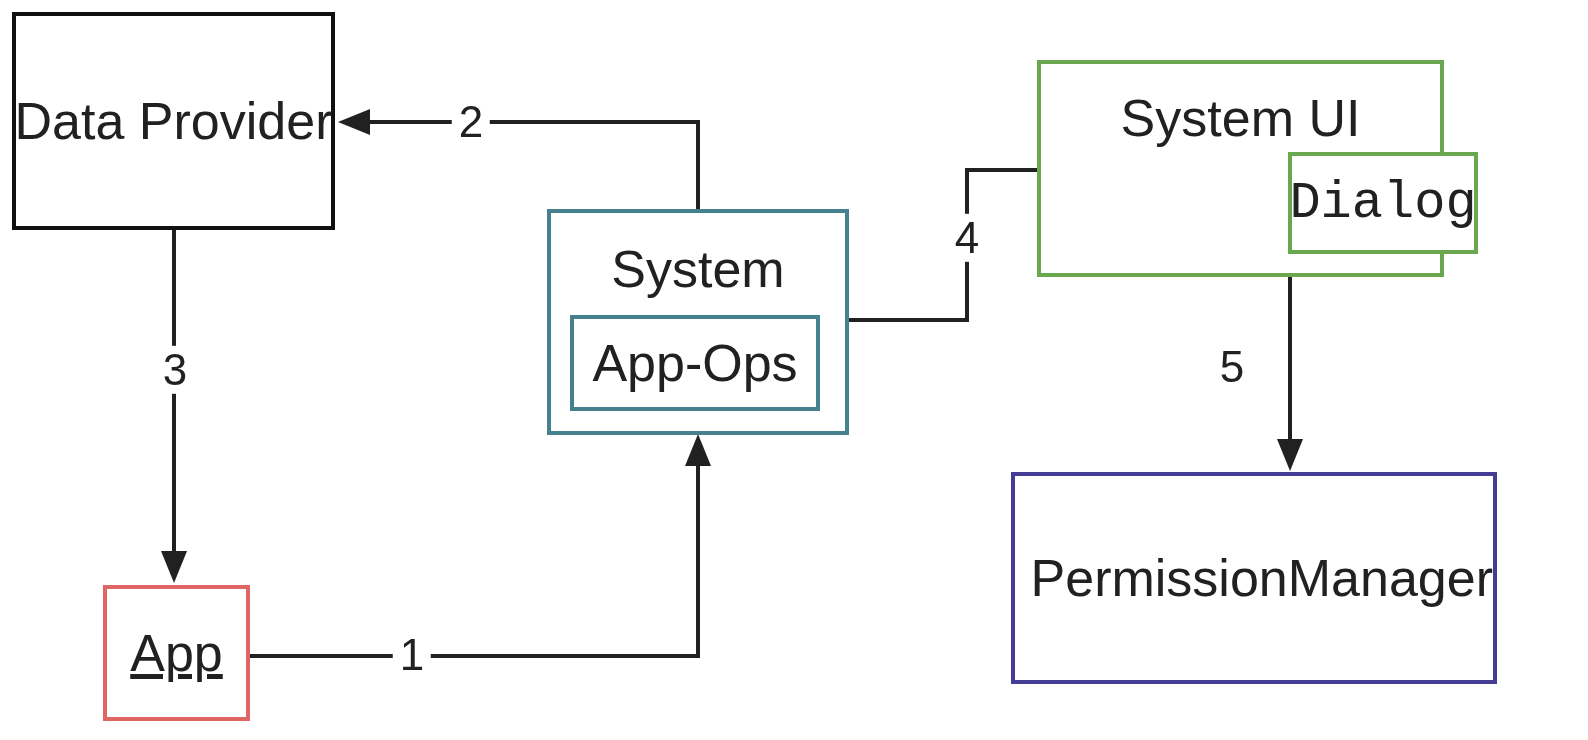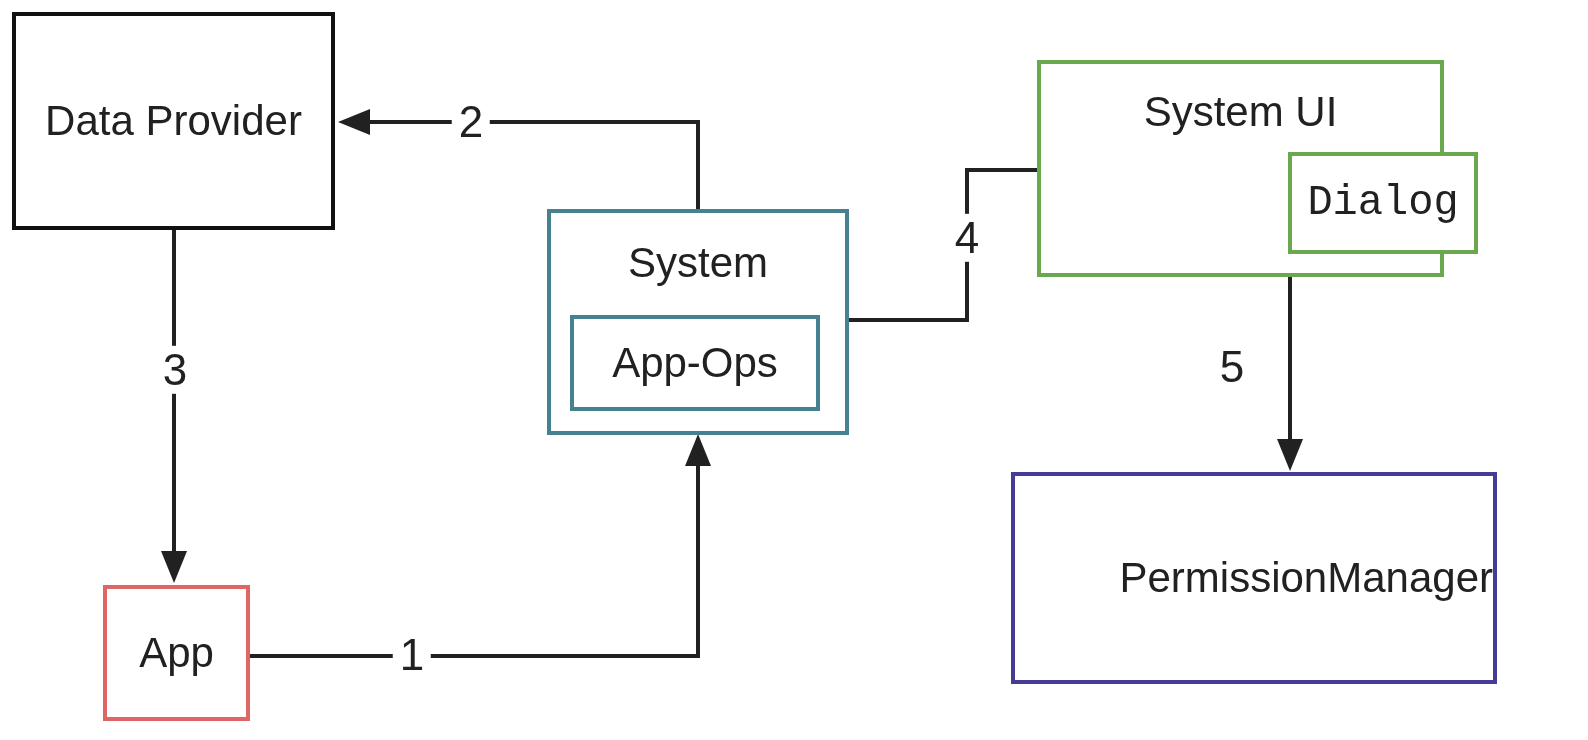--- a/index.html
+++ b/index.html
@@ -23,21 +23,21 @@
     height: 740px;
   }
   .node {
     position: absolute;
     box-sizing: border-box;
     background: #ffffff;
     border: 4px solid #000000;
     display: flex;
     align-items: center;
     justify-content: center;
-    font-size: 42px;
+    font-size: 52px;
     color: #212121;
     white-space: nowrap;
   }
   .node.label-top {
     align-items: flex-start;
   }
   
   #node-data-provider   { left: 12px;   top: 12px;  width: 323px; height: 218px; }
   #node-app             { left: 103px;  top: 585px; width: 147px; height: 136px; }
   #node-system          { left: 547px;  top: 209px; width: 302px; height: 226px; padding-top: 26px; }
@@ -101,21 +101,21 @@
     <g>
       <polyline class="edge-line" points="1290,277 1290,446"></polyline>
       <polygon class="edge-head" points="1290,471 1277,439 1303,439"></polygon>
     </g>
   </svg>
 
   <div class="node" id="node-data-provider" style="border-color: rgb(17, 17, 17);">
     <span>Data Provider</span>
   </div>
 
-  <div class="node" id="node-app" style="border-color: rgb(224, 102, 102);">
+  <div class="node" id="node-app" style="border-color: rgb(224, 102, 102); text-decoration: underline;">
     <span>App</span>
   </div>
 
   <div class="node label-top" id="node-system" style="border-color: rgb(69, 129, 142);">
     <span>System</span>
   </div>
 
   <div class="node" id="node-app-ops" style="border-color: rgb(69, 129, 142); justify-content: center;">
     <span>App-Ops</span>
   </div>

